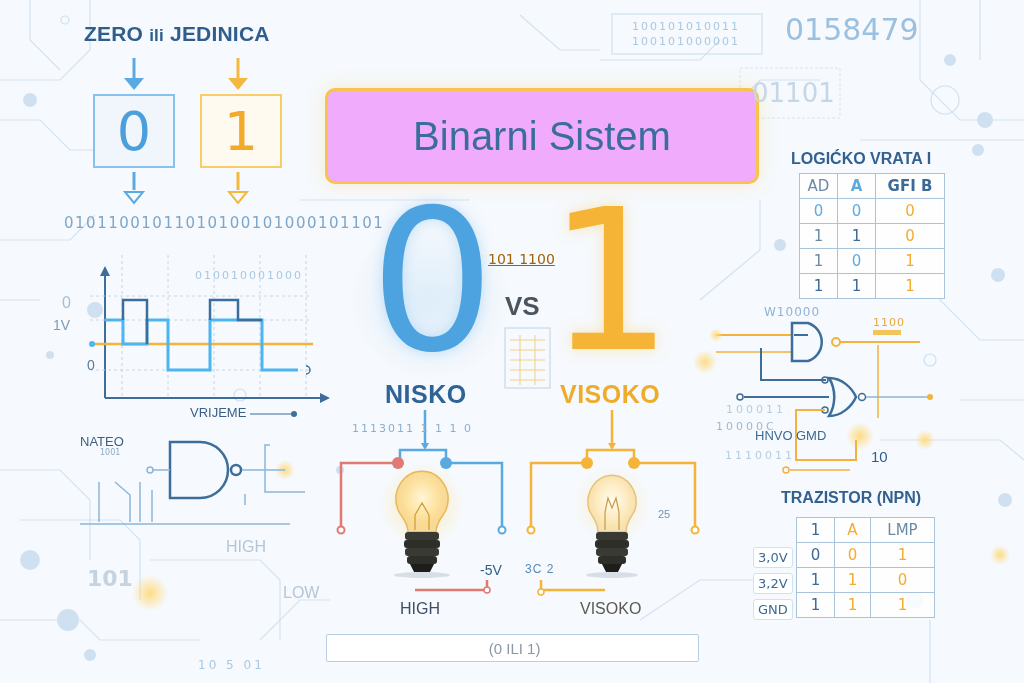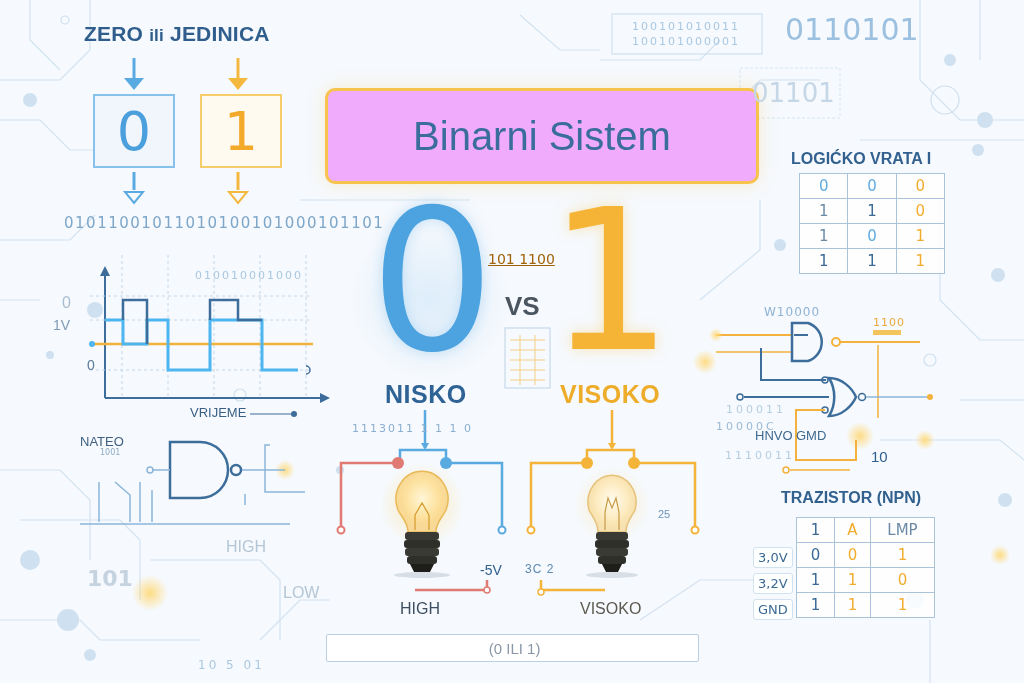--- a/index.html
+++ b/index.html
@@ -321,21 +321,21 @@
 <div class="abs headline" style="left:84px; top:22px;">
   <span>ZERO</span>
   <span class="ili">ili</span>
   <span>JEDINICA</span>
 </div>
 <div class="digit-box zero" style="left:93px; top:94px;">0</div>
 <div class="digit-box one" style="left:200px; top:94px;">1</div>
 
 <div class="title-box">Binarni Sistem</div>
 
-<div class="abs bg-num" style="left:785px; top:12px; font-size:30px; color:#9cc0df;">0110101</div>
+<div class="abs bg-num" style="left:785px; top:12px; font-size:30px; color:#9cc0df;">0158479</div>
 <div class="abs bg-num" style="left:752px; top:78px; font-size:26px; color:#c5d7e6;">01101</div>
 <div class="abs bg-num" style="left:632px; top:20px; font-size:11px; letter-spacing:2px;">100101010011</div>
 <div class="abs bg-num" style="left:632px; top:35px; font-size:11px; letter-spacing:2px;">100101000001</div>
 <div class="abs binary-strip" style="left:64px; top:214px;">01011001011010100101000101101</div>
 <div class="abs bg-num" style="left:195px; top:269px; font-size:11px; letter-spacing:2px;">010010001000</div>
 <div class="abs bg-num" style="left:488px; top:251px; font-size:14px; color:#a16207;text-decoration:underline;">101  1100</div>
 <div class="abs bg-num" style="left:352px; top:422px; font-size:11px; letter-spacing:2px; color:#8aafd0;">1113011   1 1 1 0</div>
 <div class="abs bg-num" style="left:198px; top:658px; font-size:12px; letter-spacing:3px;">10 5 01</div>
 <div class="abs bg-num" style="left:87px; top:566px; font-size:22px; font-weight:700; color:#c5d3e0;">101</div>
 <div class="abs bg-num" style="left:764px; top:305px; font-size:12px; letter-spacing:1px; color:#8fb4d6;">W10000</div>
@@ -362,20 +362,25 @@
 
 <div class="abs caption" style="left:400px; top:600px;">HIGH</div>
 <div class="abs small-lbl" style="left:480px; top:562px; font-size:14px; color:#2f5f8f;">-5V</div>
 <div class="abs caption" style="left:580px; top:600px; color:#5c5a50;">VISOKO</div>
 <div class="abs small-lbl" style="left:525px; top:562px; font-size:12px; color:#5b89b2; letter-spacing:1px;">3C 2</div>
 <div class="abs small-lbl" style="left:658px; top:508px; font-size:11px; color:#6f95b8;">25</div>
 
 <div class="abs tbl-title" style="left:791px; top:150px;">LOGIĆKO VRATA I</div>
 <table class="abs tt" style="left:799px; top:173px; width:146px;">
   <tbody>
+      <tr>
+    <td class="c-grey" style="width:38px;">AD</td>
+    <td class="c-blue" style="width:38px; font-weight:700;">A</td>
+    <td class="c-dark" style="font-weight:700;">GFI B</td>
+  </tr>
   <tr>
     <td class="c-blue">0</td>
     <td class="c-blue">0</td>
     <td class="c-gold">0</td>
   </tr>
   <tr>
     <td class="c-grey">1</td>
     <td class="c-dark">1</td>
     <td class="c-gold">0</td>
   </tr>

